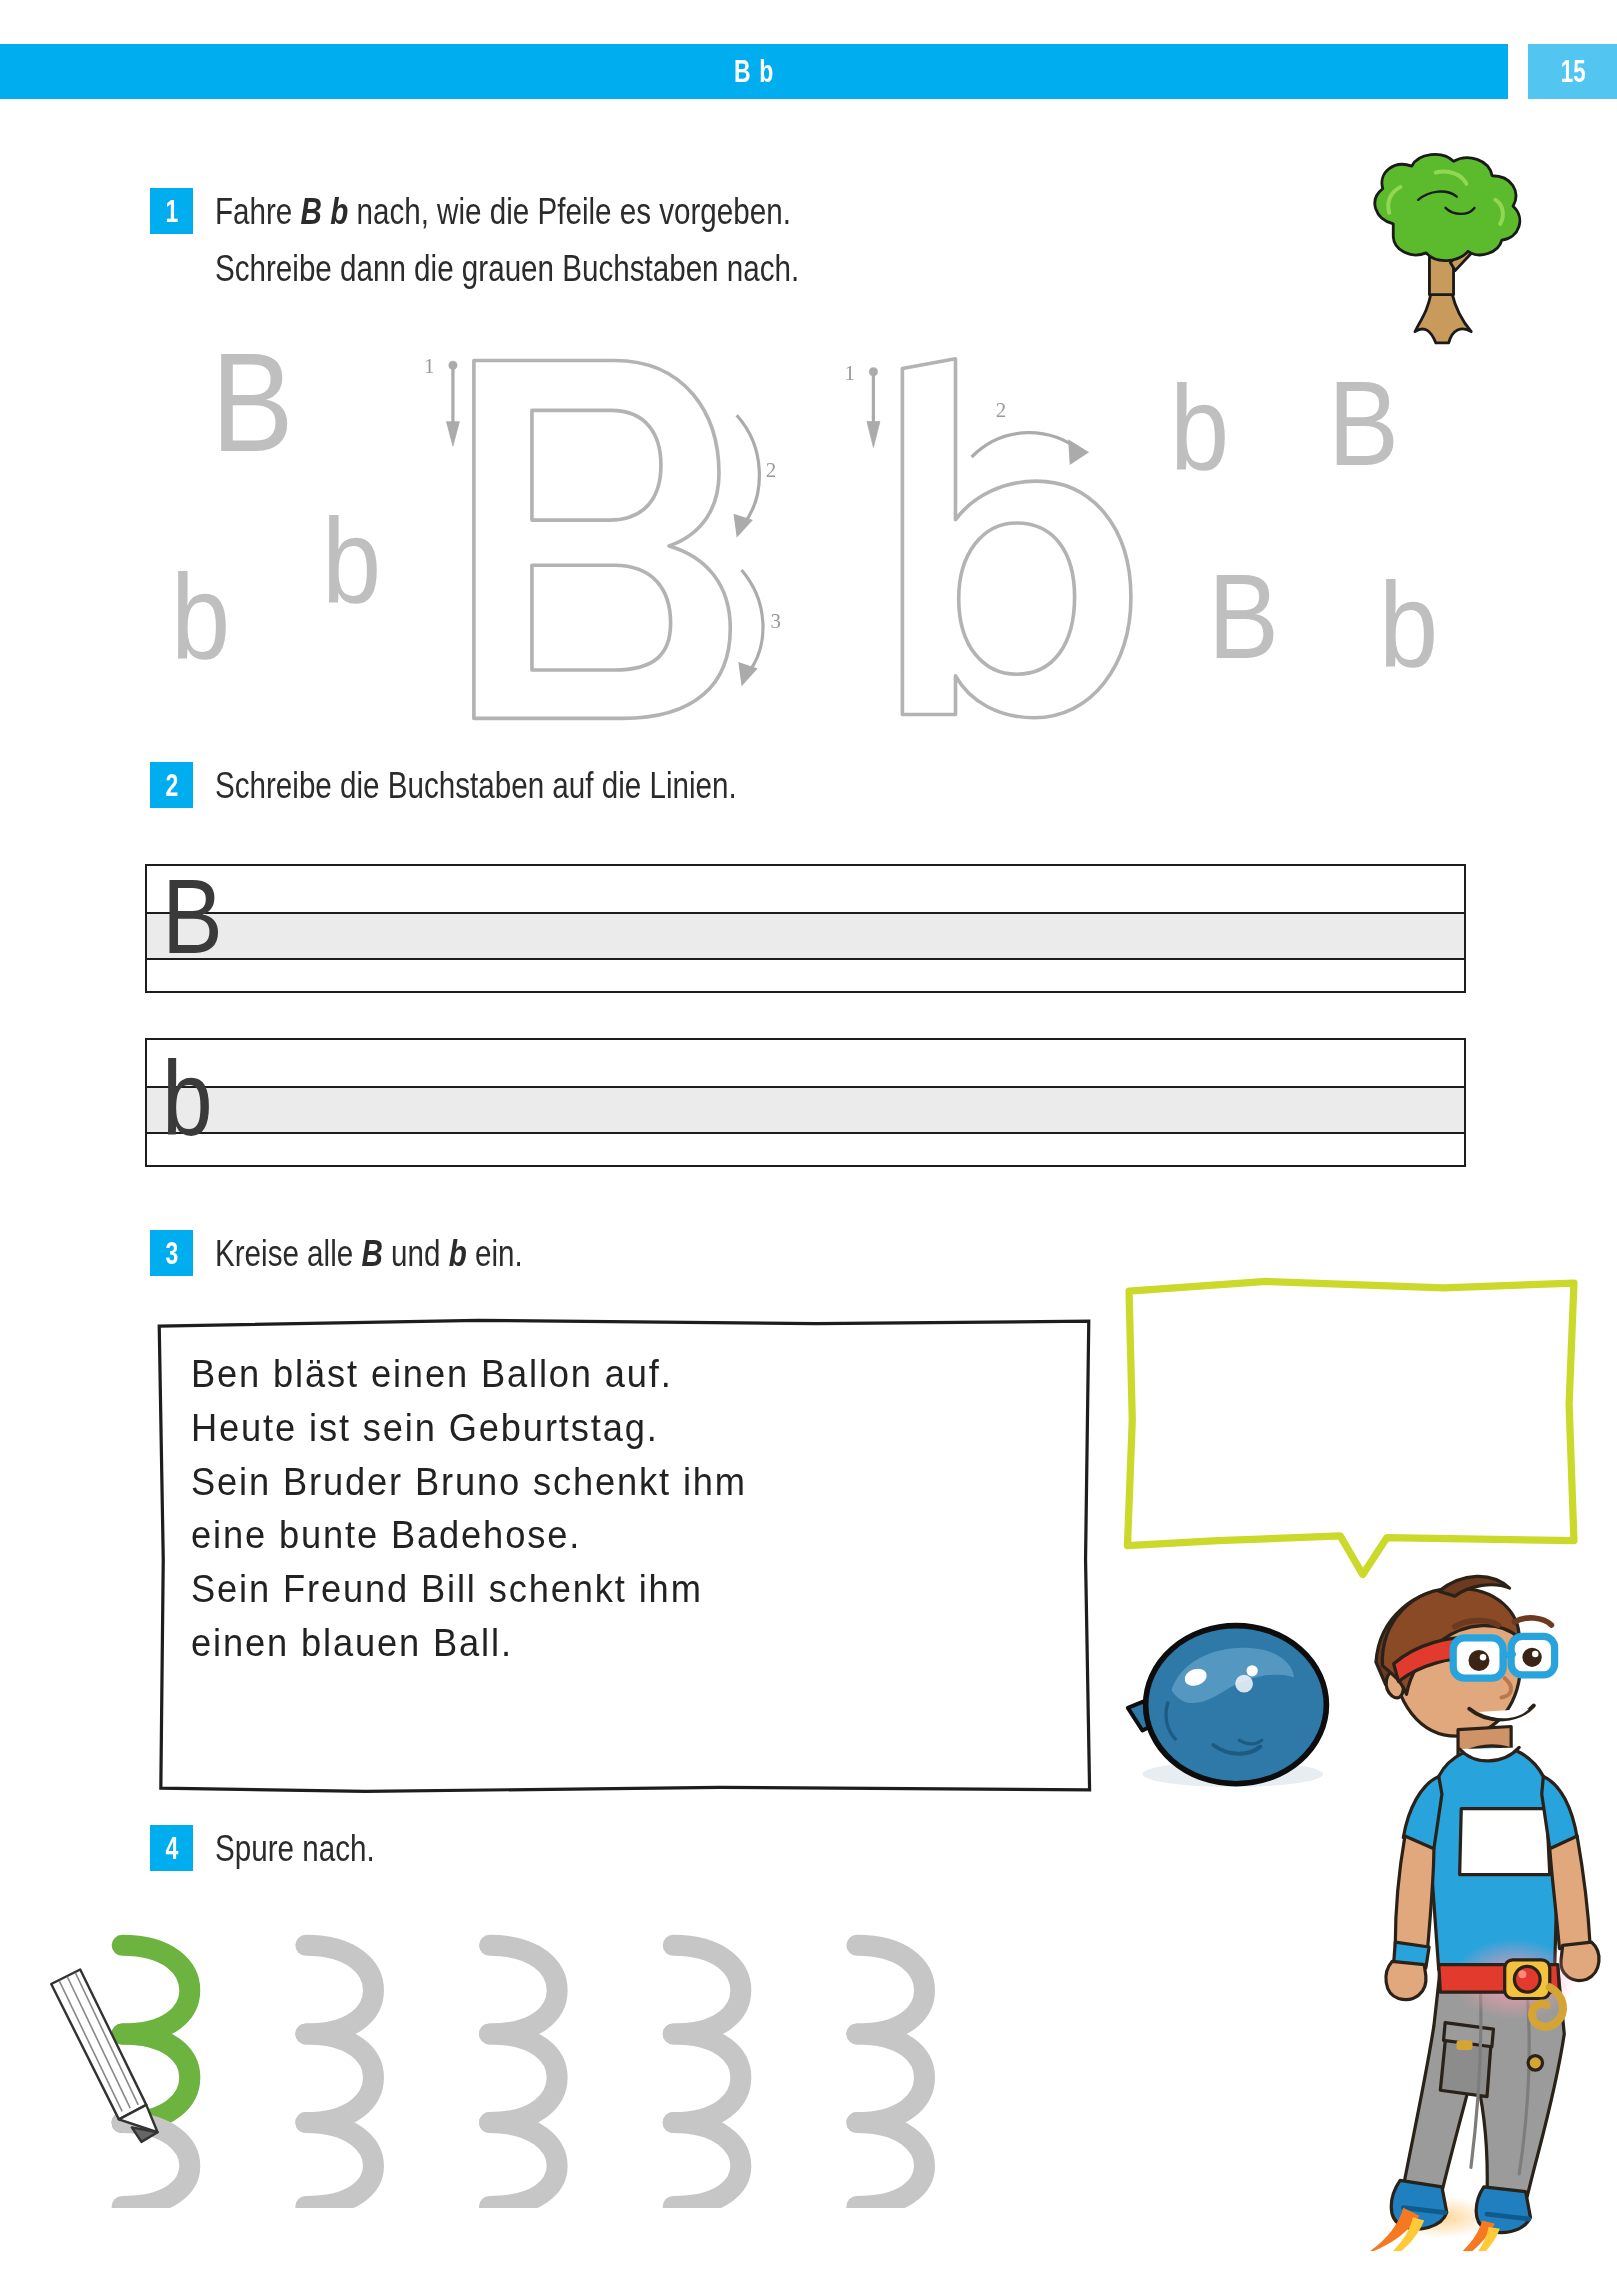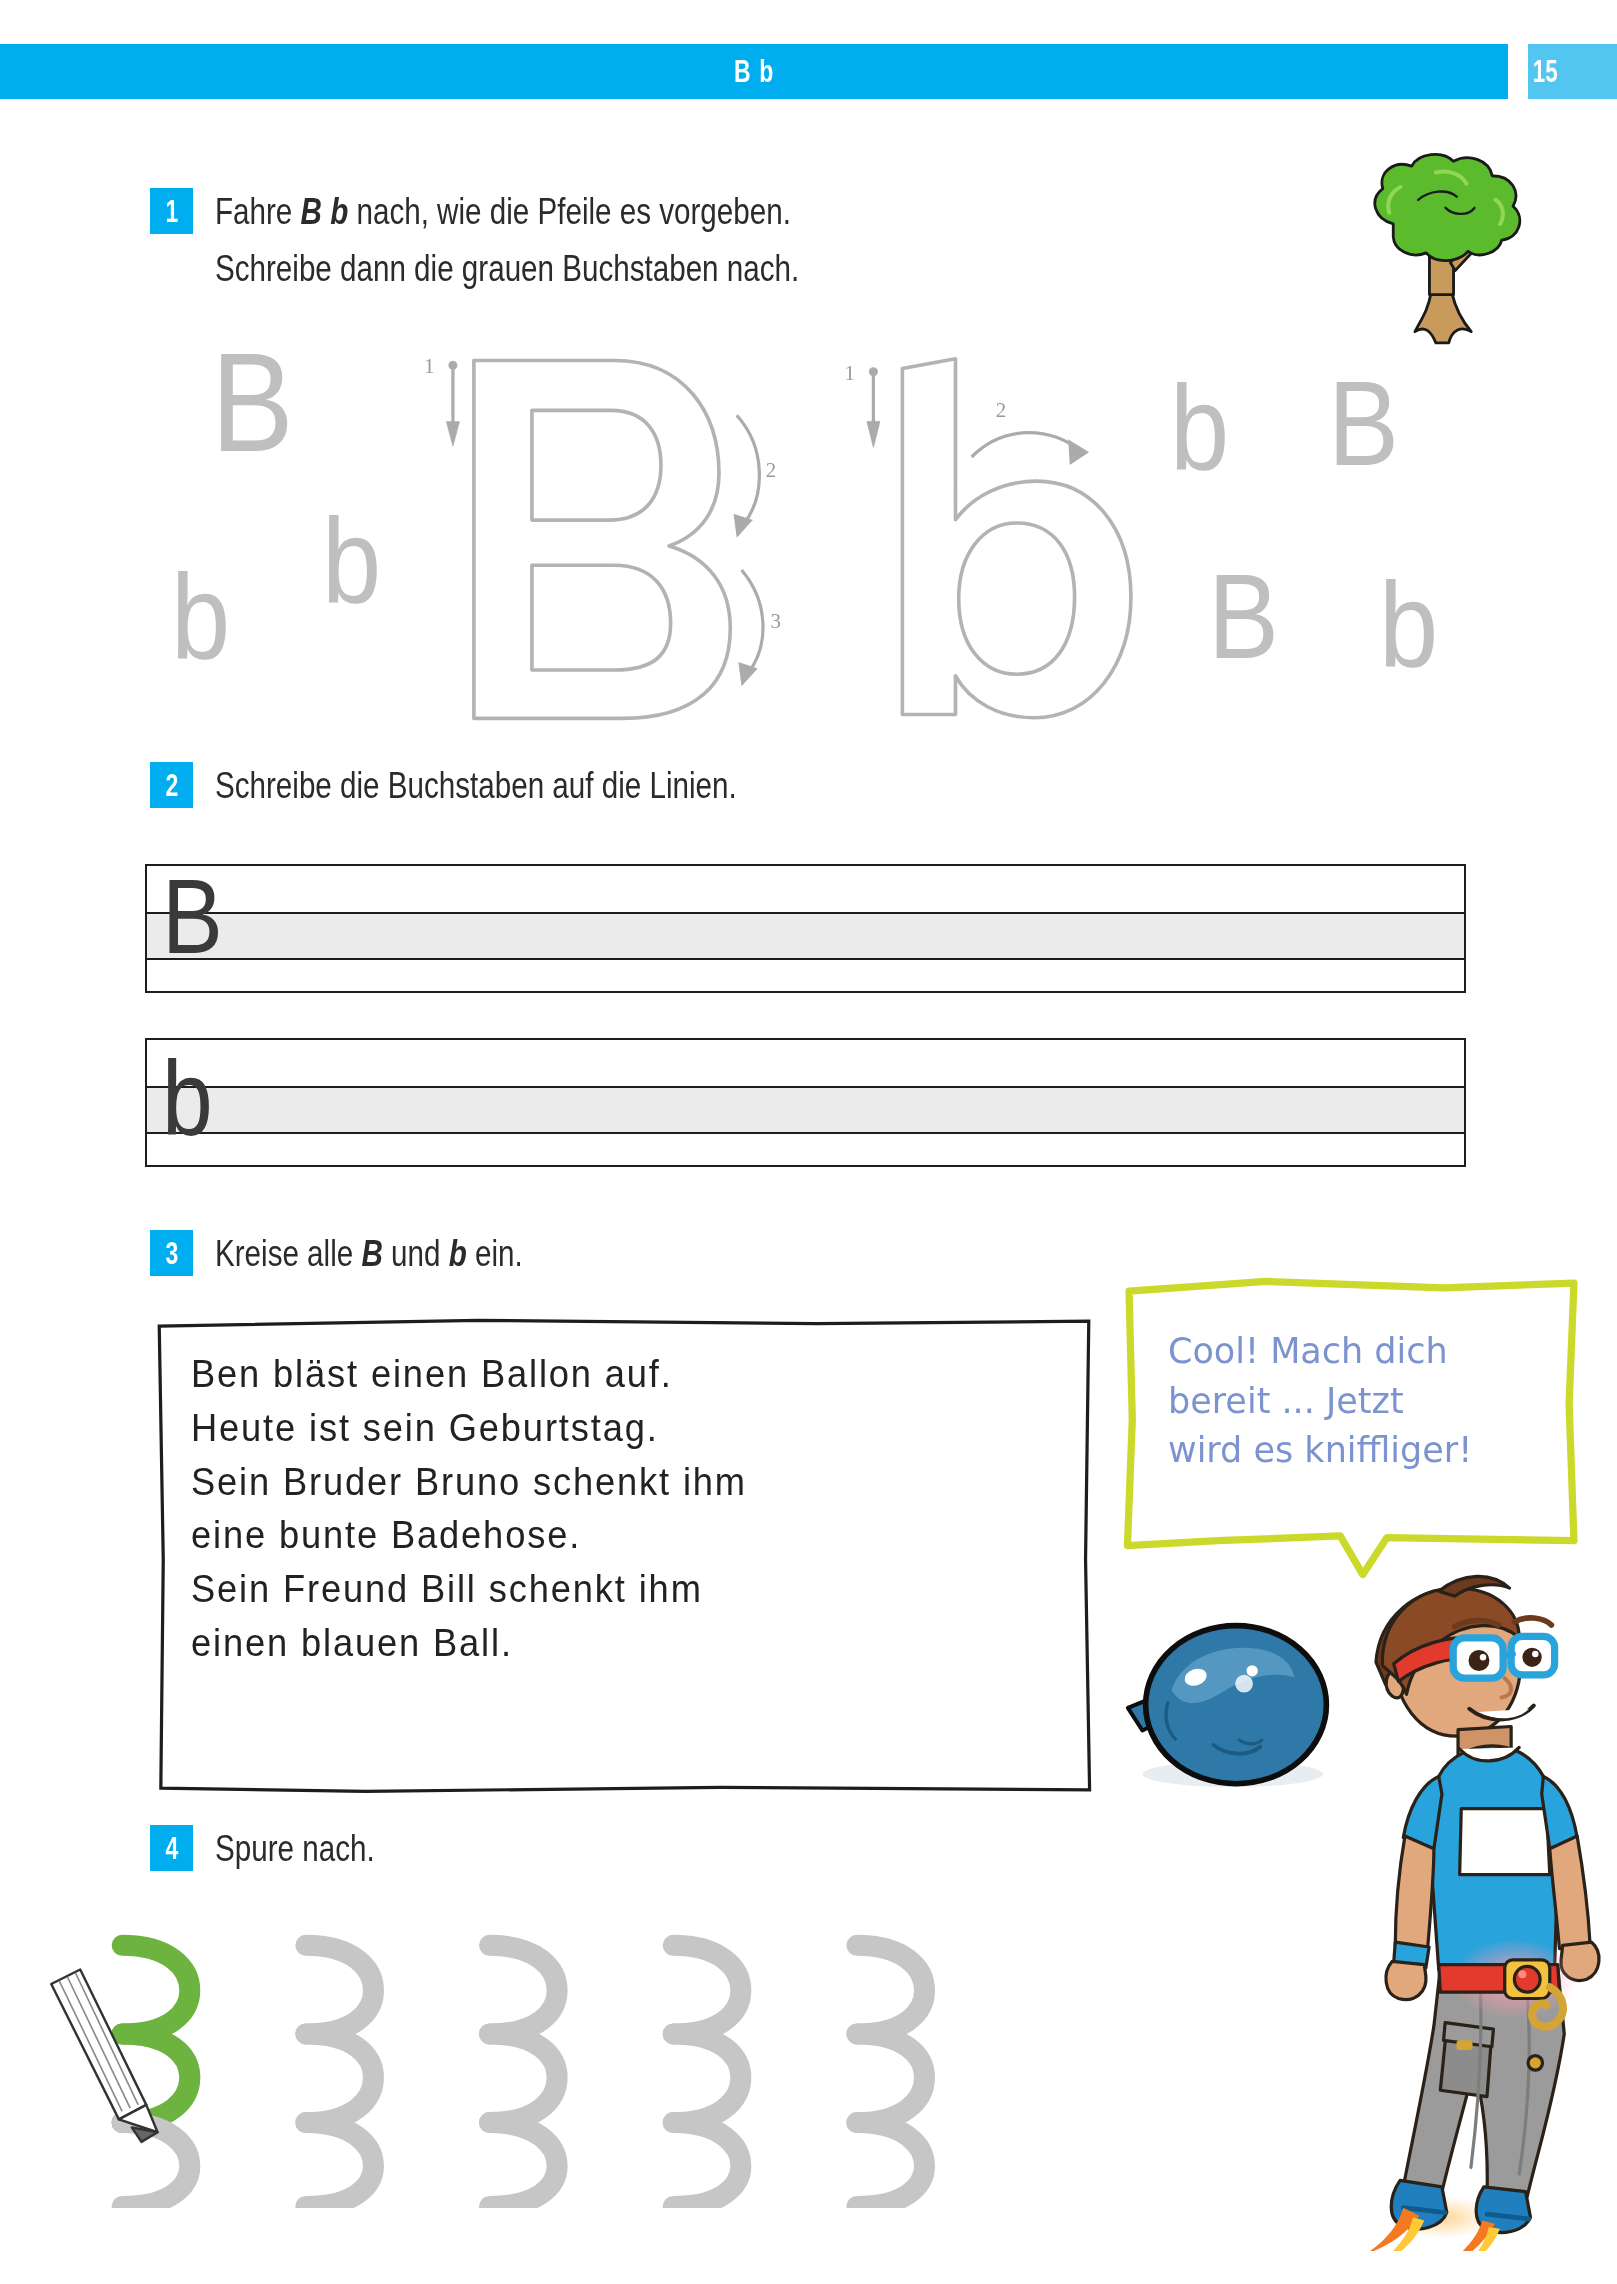--- a/index.html
+++ b/index.html
@@ -14,21 +14,21 @@
     position:absolute;left:0;top:44px;width:1508px;height:55px;
     background:#00AEEF;display:flex;align-items:center;justify-content:center;
   }
   .hdr-title{
     color:#ffffff;font-size:32px;font-weight:700;letter-spacing:1.6px;
     font-family:"Liberation Sans Narrow","Liberation Sans",sans-serif;
     transform:scaleX(.72);
   }
   .hdr-page{
     position:absolute;left:1528px;top:44px;width:90px;height:55px;
-    background:#52C5F0;display:flex;align-items:center;justify-content:flex-start;
+    background:#52C5F0;display:flex;align-items:center;justify-content:center;
     color:#fff;font-size:31px;font-weight:700;
     font-family:"Liberation Sans Narrow","Liberation Sans",sans-serif;
     transform-origin:center;
   }
   .hdr-page span{display:block;transform:scaleX(.72);}
 
   
   .tasknum{
     width:43px;height:46px;background:#00AEEF;color:#fff;
     display:inline-flex;align-items:center;justify-content:center;
@@ -237,25 +237,20 @@
       <div>eine bunte Badehose.</div>
       <div>Sein Freund Bill schenkt ihm</div>
       <div>einen blauen Ball.</div>
     </div>
   </div>
 
   <div class="bubble">
     <svg viewBox="0 0 572 380" preserveAspectRatio="none" xmlns="http://www.w3.org/2000/svg">
       <path d="M10 20 L180 8 L400 16 L562 10 L556 160 L562 330 L330 326 L300 372 L272 324 L120 330 L8 336 L14 180 Z" fill="#ffffff" stroke="#CBD92B" stroke-width="9" stroke-linejoin="round"></path>
     </svg>
-    <div class="bubble-text">
-      <div>Cool! Mach dich</div>
-      <div>bereit ... Jetzt</div>
-      <div>wird es kniffliger!</div>
-    </div>
   </div>
 
   <div class="art" style="left:1094px;top:1603px;width:255px;height:201px;">
     <svg viewBox="0 0 316 250" xmlns="http://www.w3.org/2000/svg">
       <ellipse cx="172" cy="212" rx="112" ry="16" fill="#E8EDF2"></ellipse>
       <path d="M42 130 L86 112 L96 140 L60 158 Z" fill="#2E79A8" stroke="#0d0d0d" stroke-width="5" stroke-linejoin="round"></path>
       <ellipse cx="176" cy="126" rx="112" ry="98" fill="#2E79A8" stroke="#0d0d0d" stroke-width="7"></ellipse>
       <path d="M96 108 C108 72 150 52 196 56 C226 58 246 74 248 92 C222 84 188 92 160 110 C132 128 110 130 96 108 Z" fill="#5A9CC6" opacity=".85"></path>
       <ellipse cx="126" cy="92" rx="14" ry="10" fill="#ffffff" transform="rotate(-18 126 92)"></ellipse>
       <circle cx="196" cy="84" r="7" fill="#ffffff"></circle>

